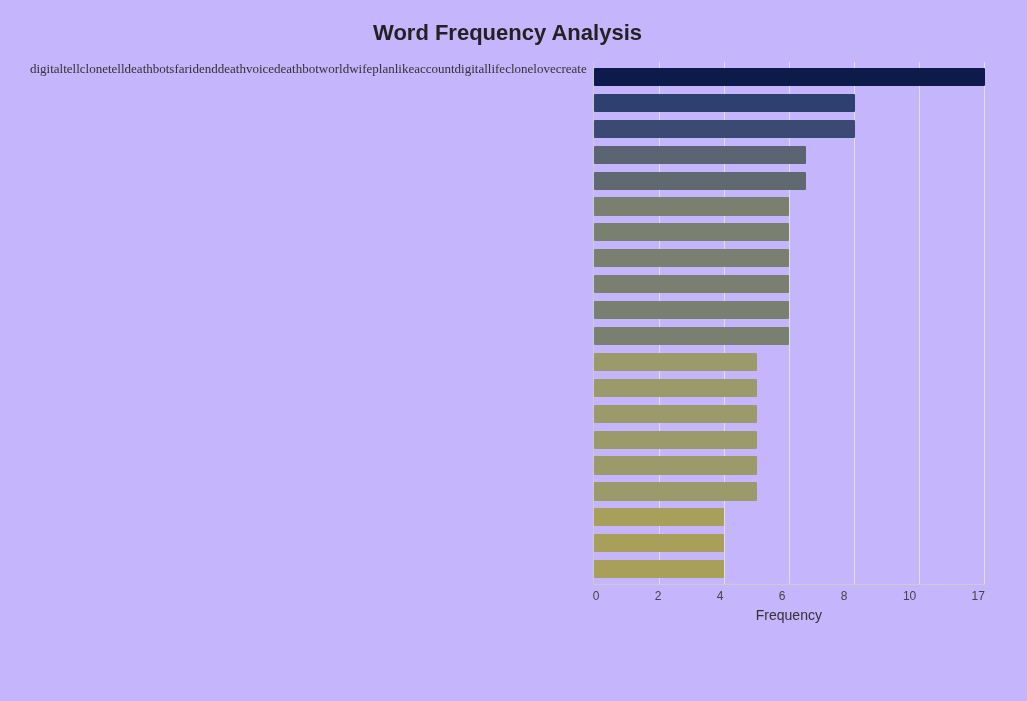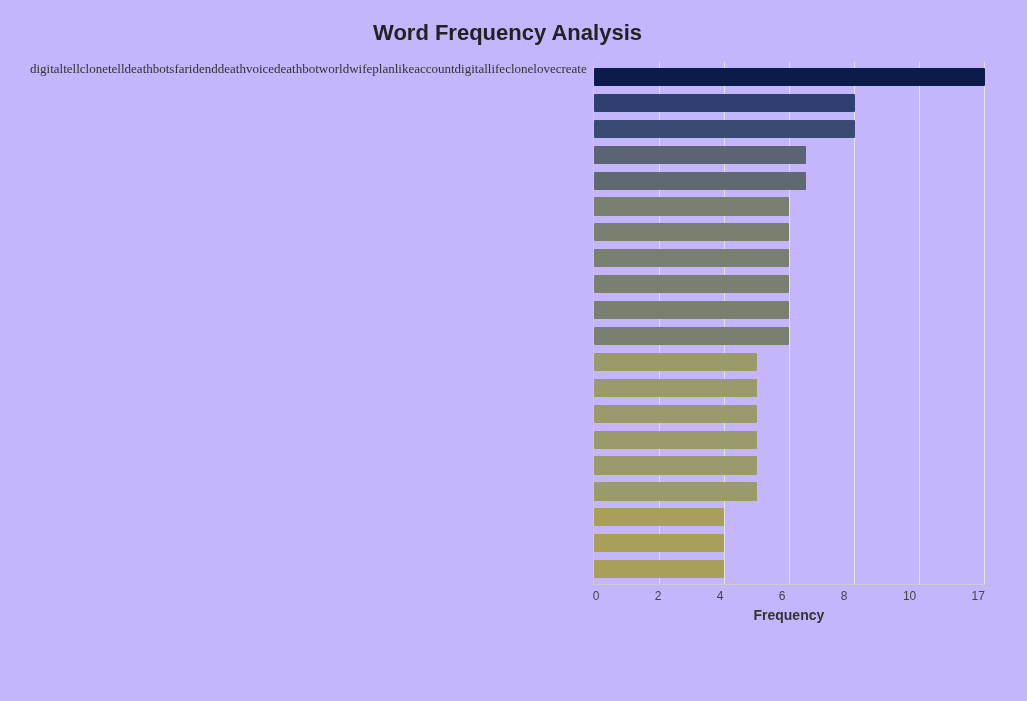--- a/index.html
+++ b/index.html
@@ -95,21 +95,20 @@
     .x-tick {
       font-size: 12px;
       color: #444;
       text-align: center;
     }
     .x-label {
       text-align: center;
       font-size: 14px;
       color: #333;
       margin-top: 4px;
-      font-weight: bold;
     }
   </style>
 </head>
 <body>
 
 <div class="chart-container">
   <div class="chart-title">Word Frequency Analysis</div>
   <div class="chart-area">
     <div class="y-labels" id="y-labels">
         <div class="y-label">digital</div>

